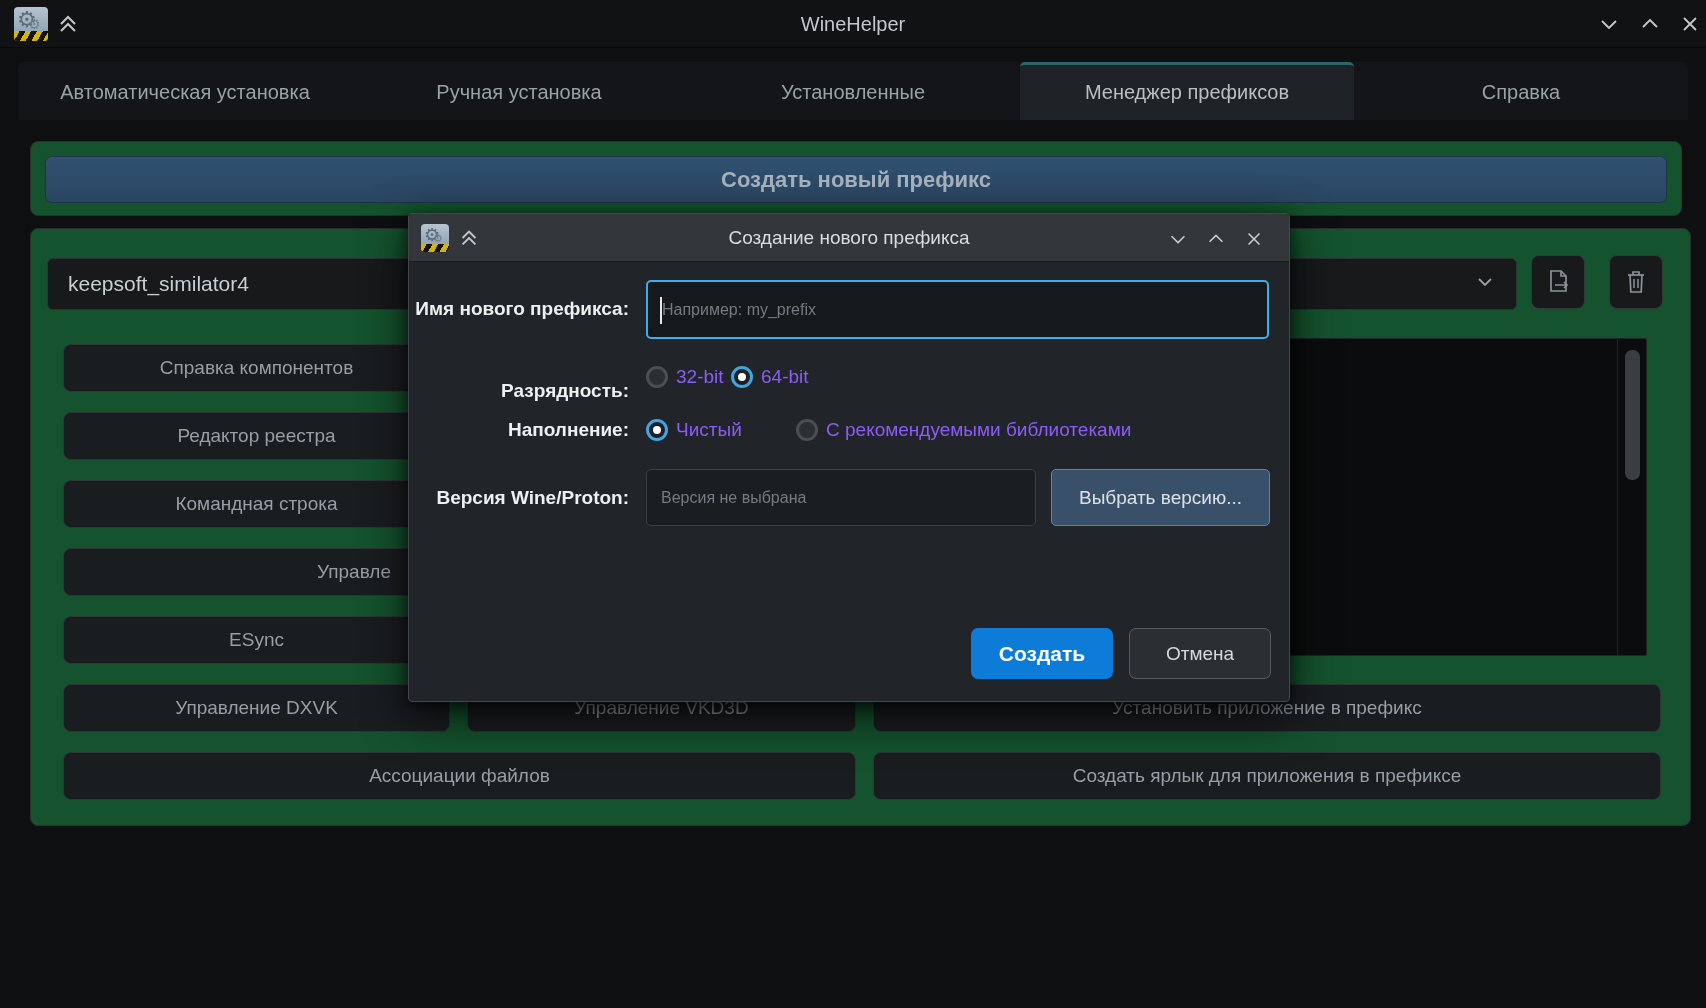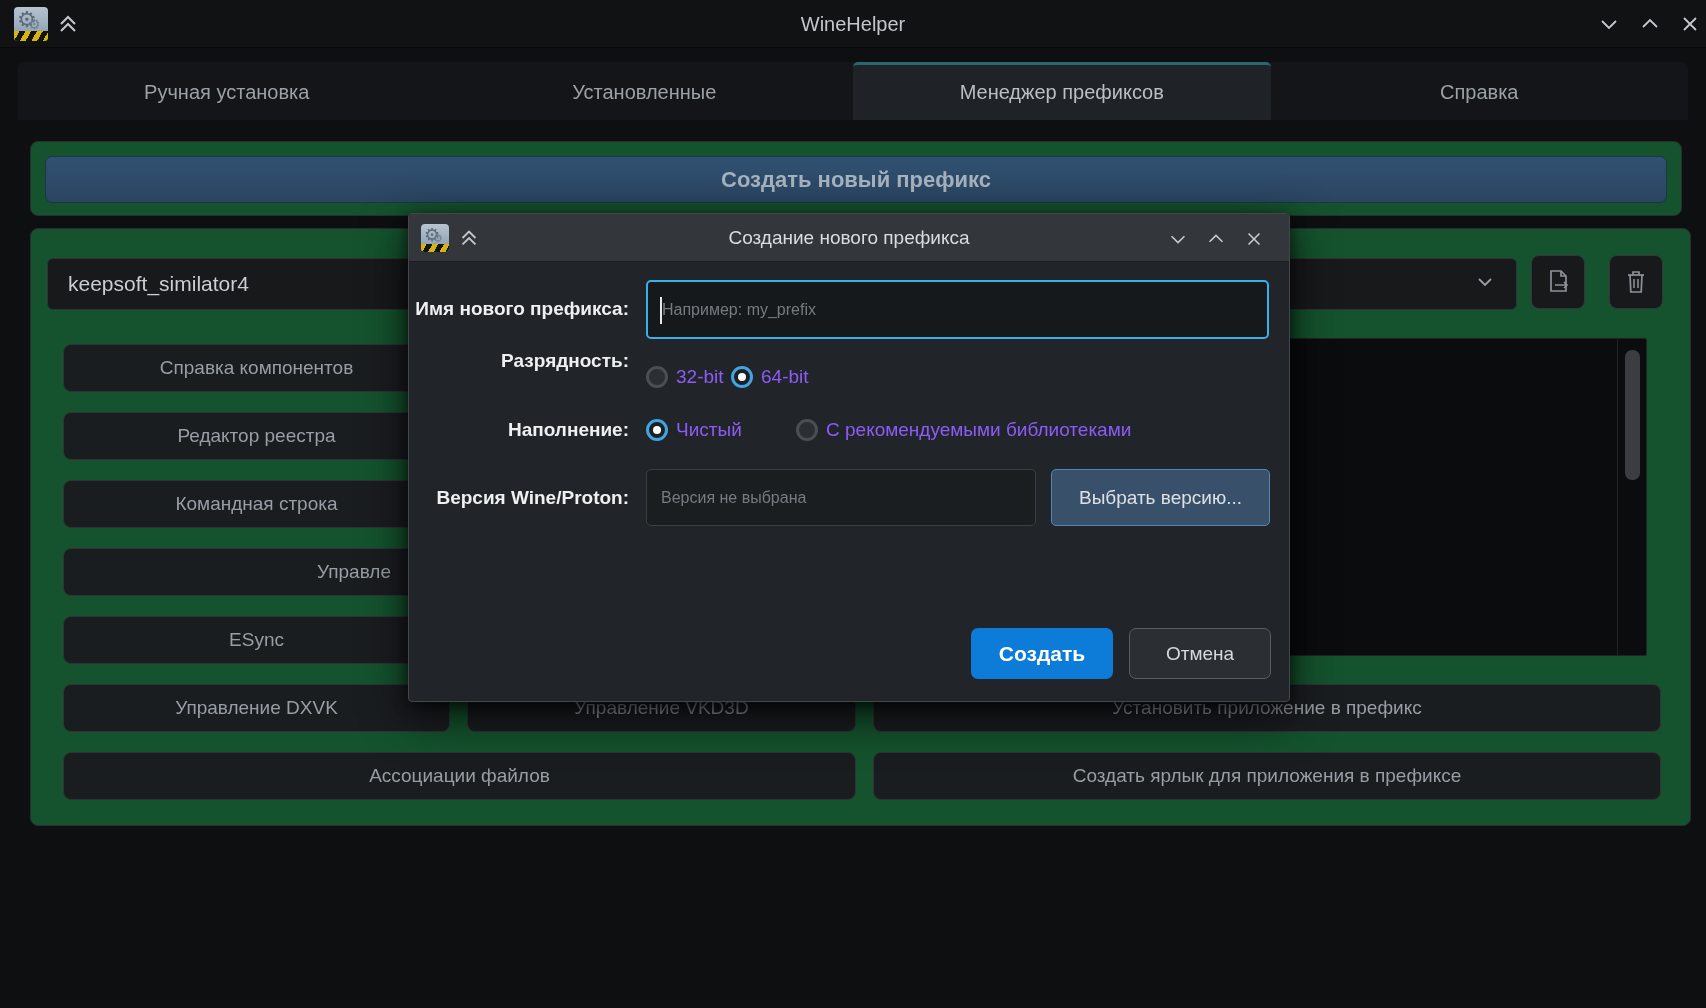--- a/index.html
+++ b/index.html
@@ -118,20 +118,21 @@
       </svg>
     </button>
     <button class="icon-btn-flat" style="left:1675px; top:10px; width:30px; height:28px;">
       <svg width="22" height="22" viewBox="0 0 22 22">
         <path d="M5 5 L17 17 M17 5 L5 17" fill="none" stroke="#c6c9cc" stroke-width="1.8"></path>
       </svg>
     </button>
   </div>
 
   <div class="tabbar">
+    <div class="tab">Автоматическая установка</div>
     <div class="tab">Ручная установка</div>
     <div class="tab">Установленные</div>
     <div class="tab selected">Менеджер префиксов</div>
     <div class="tab">Справка</div>
   </div>
 
   <div class="gbox" style="left:30px; top:141px; width:1652px; height:75px;">
     <div class="big-create">Создать новый префикс</div>
   </div>
 
@@ -211,21 +212,21 @@
         </svg>
       </button>
     </div>
 
     <div class="form-label" style="top:66px; height:58px;">Имя нового префикса:</div>
     <div class="text-input focused" style="left:237px; top:66px; width:623px; height:59px;">
       <input type="text" value="" placeholder="Например: my_prefix" style="">
       <span class="caret"></span>
     </div>
 
-    <div class="form-label" style="top:134px; height:26px;">Разрядность:</div>
+    <div class="form-label" style="top:164px; height:26px;">Разрядность:</div>
     <span class="radio off" style="left:237px; top:152px;"></span>
     <span class="radio-label" style="left:267px; top:150px;">32-bit</span>
     <span class="radio on" style="left:322px; top:152px;"></span>
     <span class="radio-label" style="left:352px; top:150px;">64-bit</span>
 
     <div class="form-label" style="top:203px; height:26px;">Наполнение:</div>
     <span class="radio on" style="left:237px; top:205px;"></span>
     <span class="radio-label" style="left:267px; top:203px;">Чистый</span>
     <span class="radio off" style="left:387px; top:205px;"></span>
     <span class="radio-label" style="left:417px; top:203px;">С рекомендуемыми библиотеками</span>

